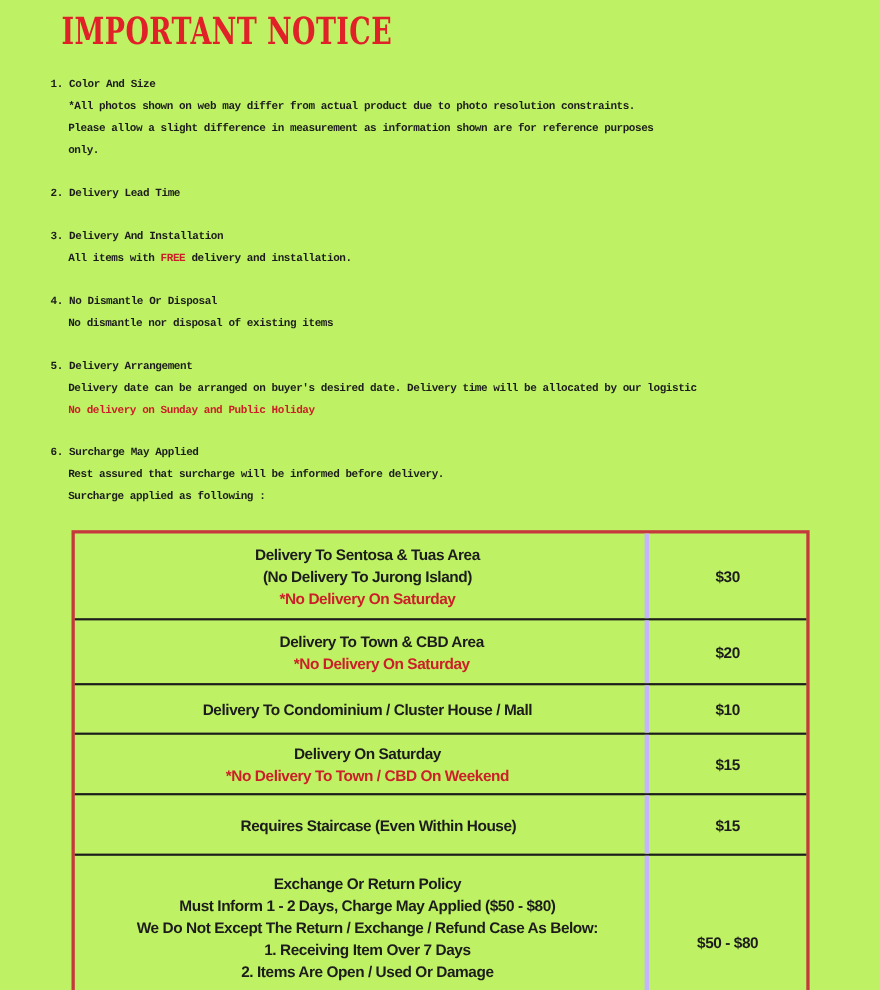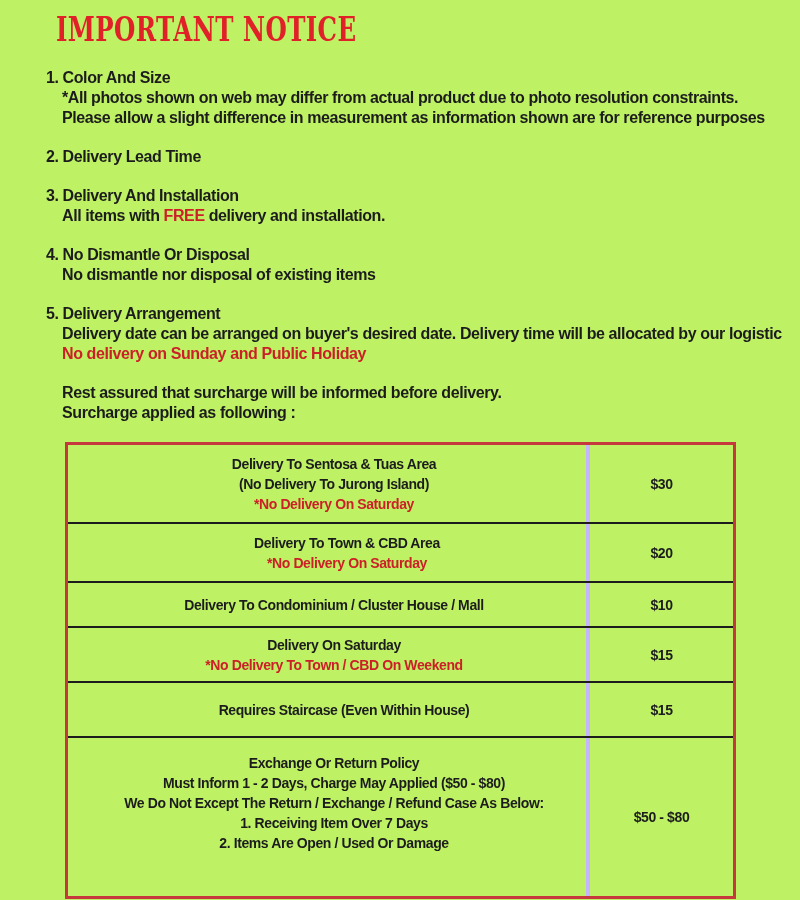--- a/index.html
+++ b/index.html
@@ -20,23 +20,24 @@
     font-size: 34px;
     line-height: 34px;
     color: var(--title-red, #e02228);
     transform: scaleX(0.72);
     transform-origin: left center;
     white-space: nowrap;
     letter-spacing: 0.5px;
   }
   .sections {
     margin: 22px 0 0 46px;
-    font-size: 16px;
+    font-size: 10px;
     line-height: 20px;
     letter-spacing: -0.4px;
+    font-family: Liberation Mono, monospace;
   }
   .section { margin-bottom: 19px; }
   .sec-heading { white-space: pre; }
   .sec-line { margin-left: 16px; white-space: pre; }
   .red { color: var(--text-red, #cc2028); }
   .surcharge-table {
     margin-left: 65px;
     margin-top: 14px;
     width: 671px;
     box-sizing: border-box;
@@ -76,38 +77,40 @@
 </head>
 <body>
 
 <div class="page">
   <h1 class="title">IMPORTANT NOTICE</h1>
   <div class="sections" id="sections">
       <div class="section">
         <div class="sec-heading">1. Color And Size</div>
         <div class="sec-line"><span>*All photos shown on web may differ from actual product due to photo resolution constraints.</span></div>
         <div class="sec-line"><span>Please allow a slight difference in measurement as information shown are for reference purposes</span></div>
+        <div class="sec-line"><span>only.</span></div>
       </div>
       <div class="section">
         <div class="sec-heading">2. Delivery Lead Time</div>
       </div>
       <div class="section">
         <div class="sec-heading">3. Delivery And Installation</div>
         <div class="sec-line"><span>All items with </span><span class="red">FREE</span><span> delivery and installation.</span></div>
       </div>
       <div class="section">
         <div class="sec-heading">4. No Dismantle Or Disposal</div>
         <div class="sec-line"><span>No dismantle nor disposal of existing items</span></div>
       </div>
       <div class="section">
         <div class="sec-heading">5. Delivery Arrangement</div>
         <div class="sec-line"><span>Delivery date can be arranged on buyer's desired date. Delivery time will be allocated by our logistic</span></div>
         <div class="sec-line"><span class="red">No delivery on Sunday and Public Holiday</span></div>
       </div>
       <div class="section">
+        <div class="sec-heading">6. Surcharge May Applied</div>
         <div class="sec-line"><span>Rest assured that surcharge will be informed before delivery.</span></div>
         <div class="sec-line"><span>Surcharge applied as following :</span></div>
       </div>
     </div>
   <div class="surcharge-table" id="surcharge-table">
       <div class="t-row">
         <div class="t-desc">
           <div class="t-line">Delivery To Sentosa &amp; Tuas Area</div>
           <div class="t-line">(No Delivery To Jurong Island)</div>
           <div class="t-line red">*No Delivery On Saturday</div>

